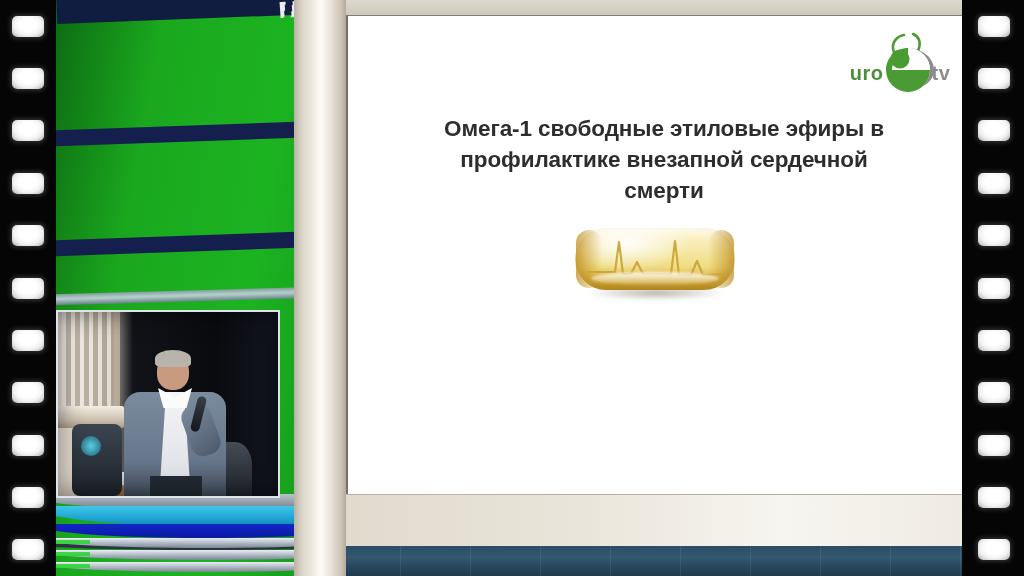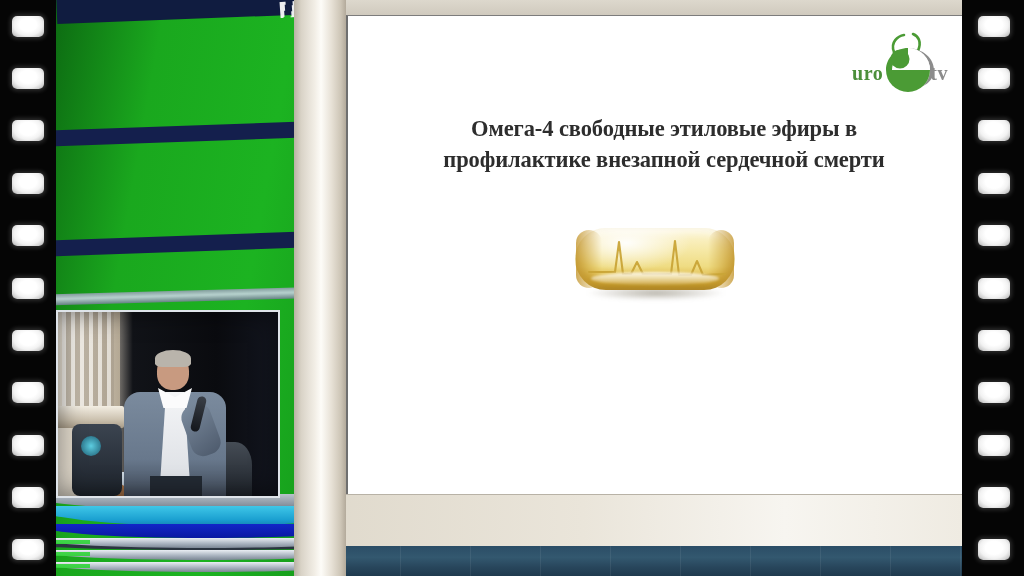--- a/index.html
+++ b/index.html
@@ -175,21 +175,21 @@
   .pip-vignette { position: absolute; inset: 0; box-shadow: inset 0 0 26px rgba(0,0,0,.55); }
 
   
   #pillar {
     position: absolute; left: 294px; top: 0; width: 52px; height: 576px; z-index: 15;
     background: linear-gradient(90deg,
       #b9b2a4 0%, #d9d3c7 14%, #f2eee6 40%, #fdfcf8 52%, #e7e1d6 72%, #cdc5b6 90%, #b3aa9b 100%);
   }
 
   
-  #slide-zone { position: absolute; left: 330px; top: 0; right: 62px; height: 576px; z-index: 12; font-family: Liberation Serif, serif; }
+  #slide-zone { position: absolute; left: 330px; top: 0; right: 62px; height: 576px; z-index: 12; }
   .slide-beige-top {
     position: absolute; left: 16px; top: 0; right: 0; height: 16px;
     background: linear-gradient(180deg,#ddd8cd,#cfc9bd);
   }
   #slide {
     position: absolute; left: 16px; top: 15px; right: 0; height: 479px;
     background: #ffffff;
     border-top: 1px solid #7c7c7c;
     border-left: 2px solid #6f6f6f;
     overflow: hidden;
@@ -316,21 +316,21 @@
           <circle cx="54" cy="27" r="9.5" fill="#4b9b35"></circle>
           <path d="M40 38 C40 26, 50 16, 62 16 L62 22 C53 22, 46 29, 46 38 Z" fill="#4b9b35"></path>
         </svg>
         <div class="logo-text">
           <span>uro</span>
           <span style="display:inline-block;width:36px"></span>
           <span style="color:#8c8c8c">tv</span>
         </div>
       </div>
 
-      <div id="slide-title">Омега-4 свободные этиловые эфиры в профилактике внезапной сердечной смерти</div>
+      <div id="slide-title">Омега-1 свободные этиловые эфиры в профилактике внезапной сердечной смерти</div>
 
       <div id="capsule-wrap">
         <div id="capsule">
           <div class="cap-shadow"></div>
           <div class="cap-body"></div>
           <div class="cap-edge-l"></div>
           <div class="cap-edge-r"></div>
           <svg class="cap-ecg" width="160" height="62" viewBox="0 0 160 62">
             <path d="M14 44 L40 44 L44 14 L48 46 L56 46 L62 34 L68 46 L96 46 L100 13 L104 47 L116 47 L122 33 L128 47 L150 46" stroke="#c9a437" stroke-width="2.1" fill="none" stroke-linejoin="round" stroke-linecap="round" opacity="0.95"></path>
           </svg>

